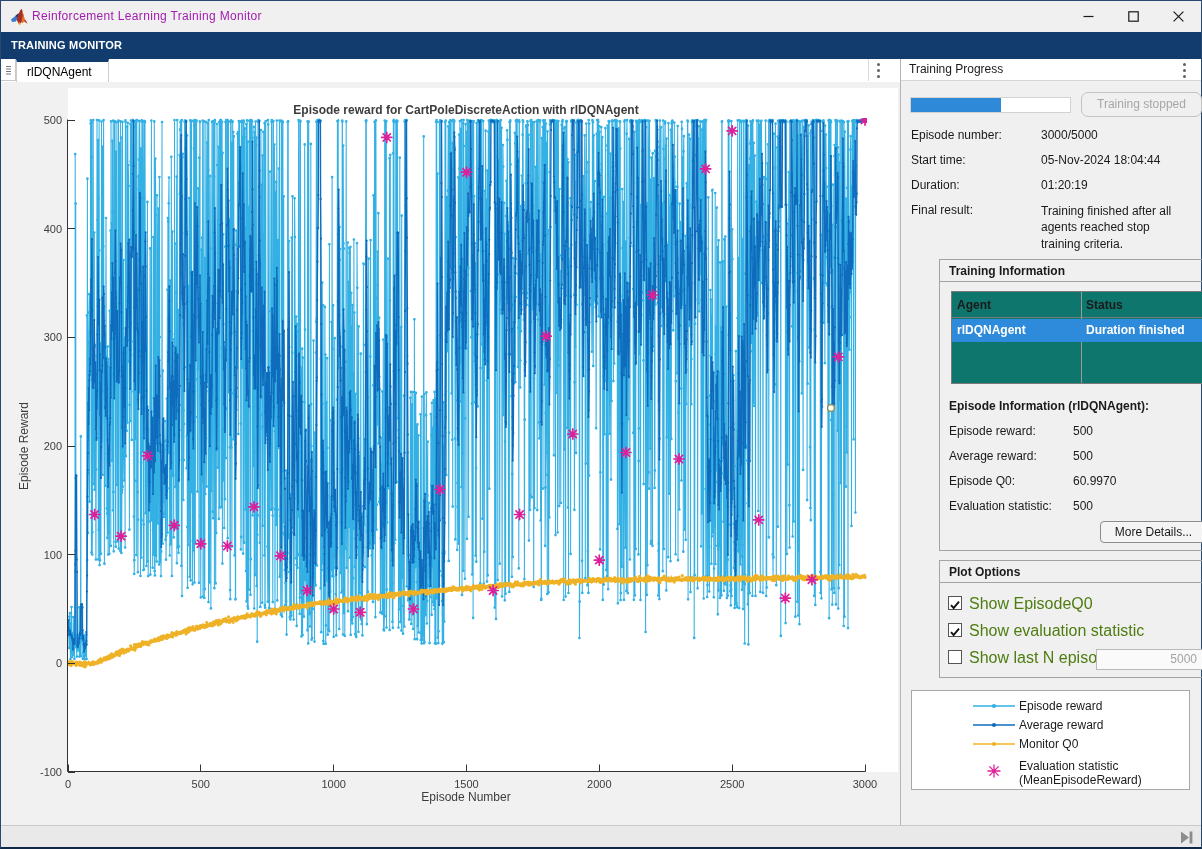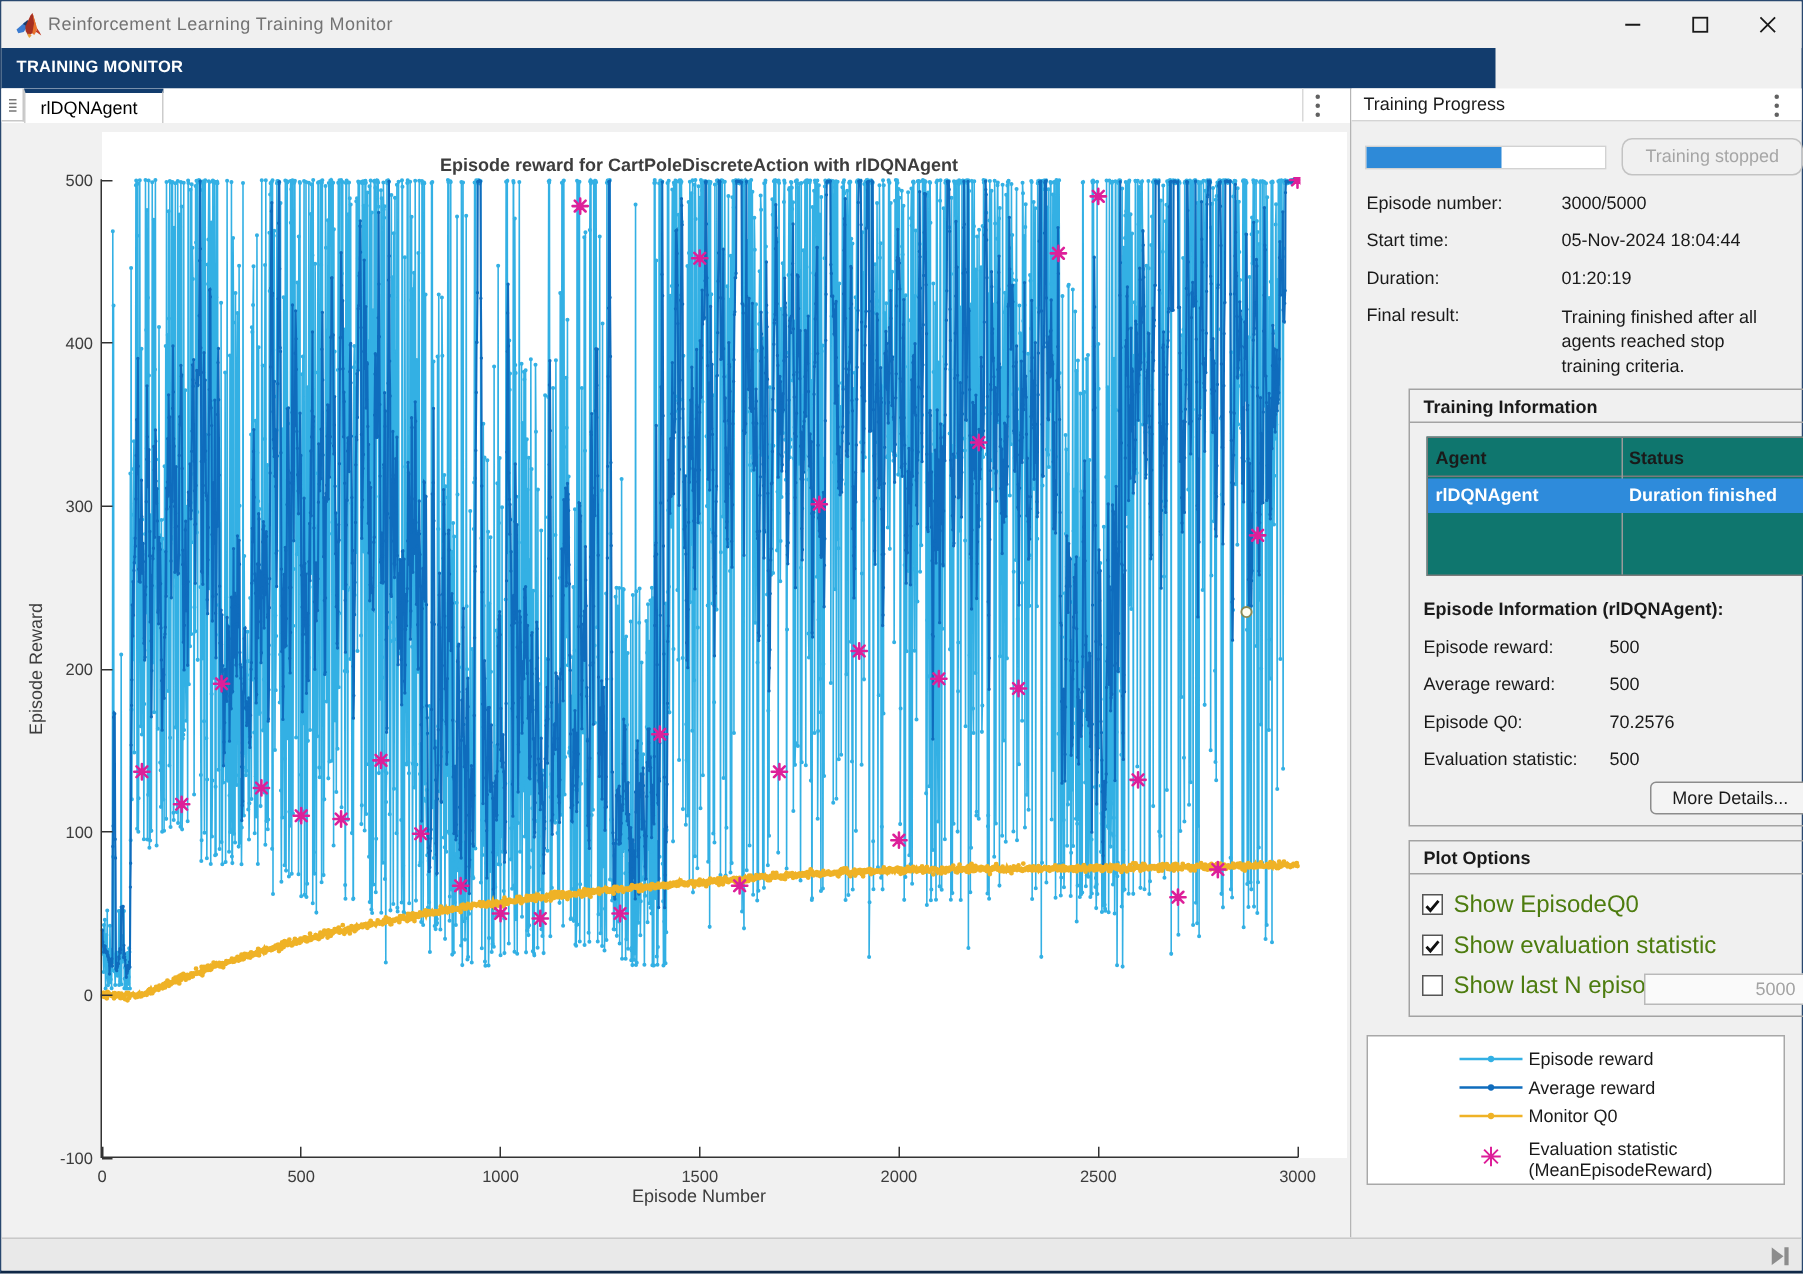--- a/index.html
+++ b/index.html
@@ -1,25 +1,25 @@
 <!DOCTYPE html>
 <html><head><meta charset="utf-8">
 <style>
   * { margin:0; padding:0; box-sizing:border-box; }
   html,body { width:1202px; height:849px; overflow:hidden;
     font-family:"Liberation Sans", sans-serif; }
   .win { position:absolute; left:0; top:0; width:1202px; height:849px;
     background:#f0f0f0; border:1px solid #29486f; border-bottom:2px solid #0f2847; }
   
   .titlebar { position:absolute; left:1px; top:1px; width:1200px; height:31px; background:#f0f0f0; }
-  .titlebar .txt { position:absolute; left:31px; top:8px; font-size:12px; letter-spacing:.32px; color:#737373; }
+  .titlebar .txt { position:absolute; left:31px; top:8px; font-size:12px; letter-spacing:.32px; color:#a21caf; }
   .logo { position:absolute; left:8px; top:6px; }
   .winbtn { position:absolute; top:0; width:45px; height:31px; }
   
-  .ribbon { position:absolute; left:1px; top:32px; width:996px; height:27px; background:#123c6d; }
+  .ribbon { position:absolute; left:1px; top:32px; width:1200px; height:27px; background:#123c6d; }
   .ribbon .txt { position:absolute; left:10px; top:7px; font-size:11px; font-weight:bold; color:#fff; letter-spacing:.2px; }
   
   .tabstrip { position:absolute; left:1px; top:59px; width:899px; height:23px; background:#fff; }
   .hamb { position:absolute; left:1px; top:59px; width:15px; height:22px; background:#fff;
     border-right:1px solid #c8c8c8; border-bottom:1px solid #c8c8c8; }
   .tab { position:absolute; left:16px; top:59px; width:93px; height:23px; background:#fff;
     border-top:3px solid #123c6d; border-left:1px solid #ccc; border-right:1px solid #ccc; }
   .tab .txt { position:absolute; left:10px; top:3px; font-size:12px; color:#000; }
   .kebab { position:absolute; width:4px; height:16px; }
   .kebab i { display:block; width:3px; height:3px; border-radius:50%; background:#616161; margin:0 0 3px 0; }
@@ -185,21 +185,21 @@
     <div class="lbl" style="left:134px; top:6px; font-weight:bold">Status</div>
     <div class="lbl" style="left:5px; top:31px; color:#fff; font-weight:bold">rlDQNAgent</div>
     <div class="lbl" style="left:134px; top:31px; color:#fff; font-weight:bold">Duration finished</div>
   </div>
   <div class="lbl" style="left:9px; top:139px; font-weight:bold">Episode Information (rlDQNAgent):</div>
   <div class="lbl" style="left:9px; top:164px">Episode reward:</div>
   <div class="lbl" style="left:133px; top:164px">500</div>
   <div class="lbl" style="left:9px; top:189px">Average reward:</div>
   <div class="lbl" style="left:133px; top:189px">500</div>
   <div class="lbl" style="left:9px; top:214px">Episode Q0:</div>
-  <div class="lbl" style="left:133px; top:214px">70.2576</div>
+  <div class="lbl" style="left:133px; top:214px">60.9970</div>
   <div class="lbl" style="left:9px; top:239px">Evaluation statistic:</div>
   <div class="lbl" style="left:133px; top:239px">500</div>
   <div class="btn" style="left:160px; top:261px; width:107px; height:22px; line-height:20px;">More Details...</div>
 </div>
 
 <div class="box" style="top:560px; height:118px">
   <div class="boxtitle">Plot Options</div>
   <div class="boxsep"></div>
   <div class="cb" style="top:35px"><svg width="12" height="12" viewBox="0 0 12 12">
         <path d="M2 6.2l2.6 2.8L10 2.6" fill="none" stroke="#111" stroke-width="1.9"></path>

